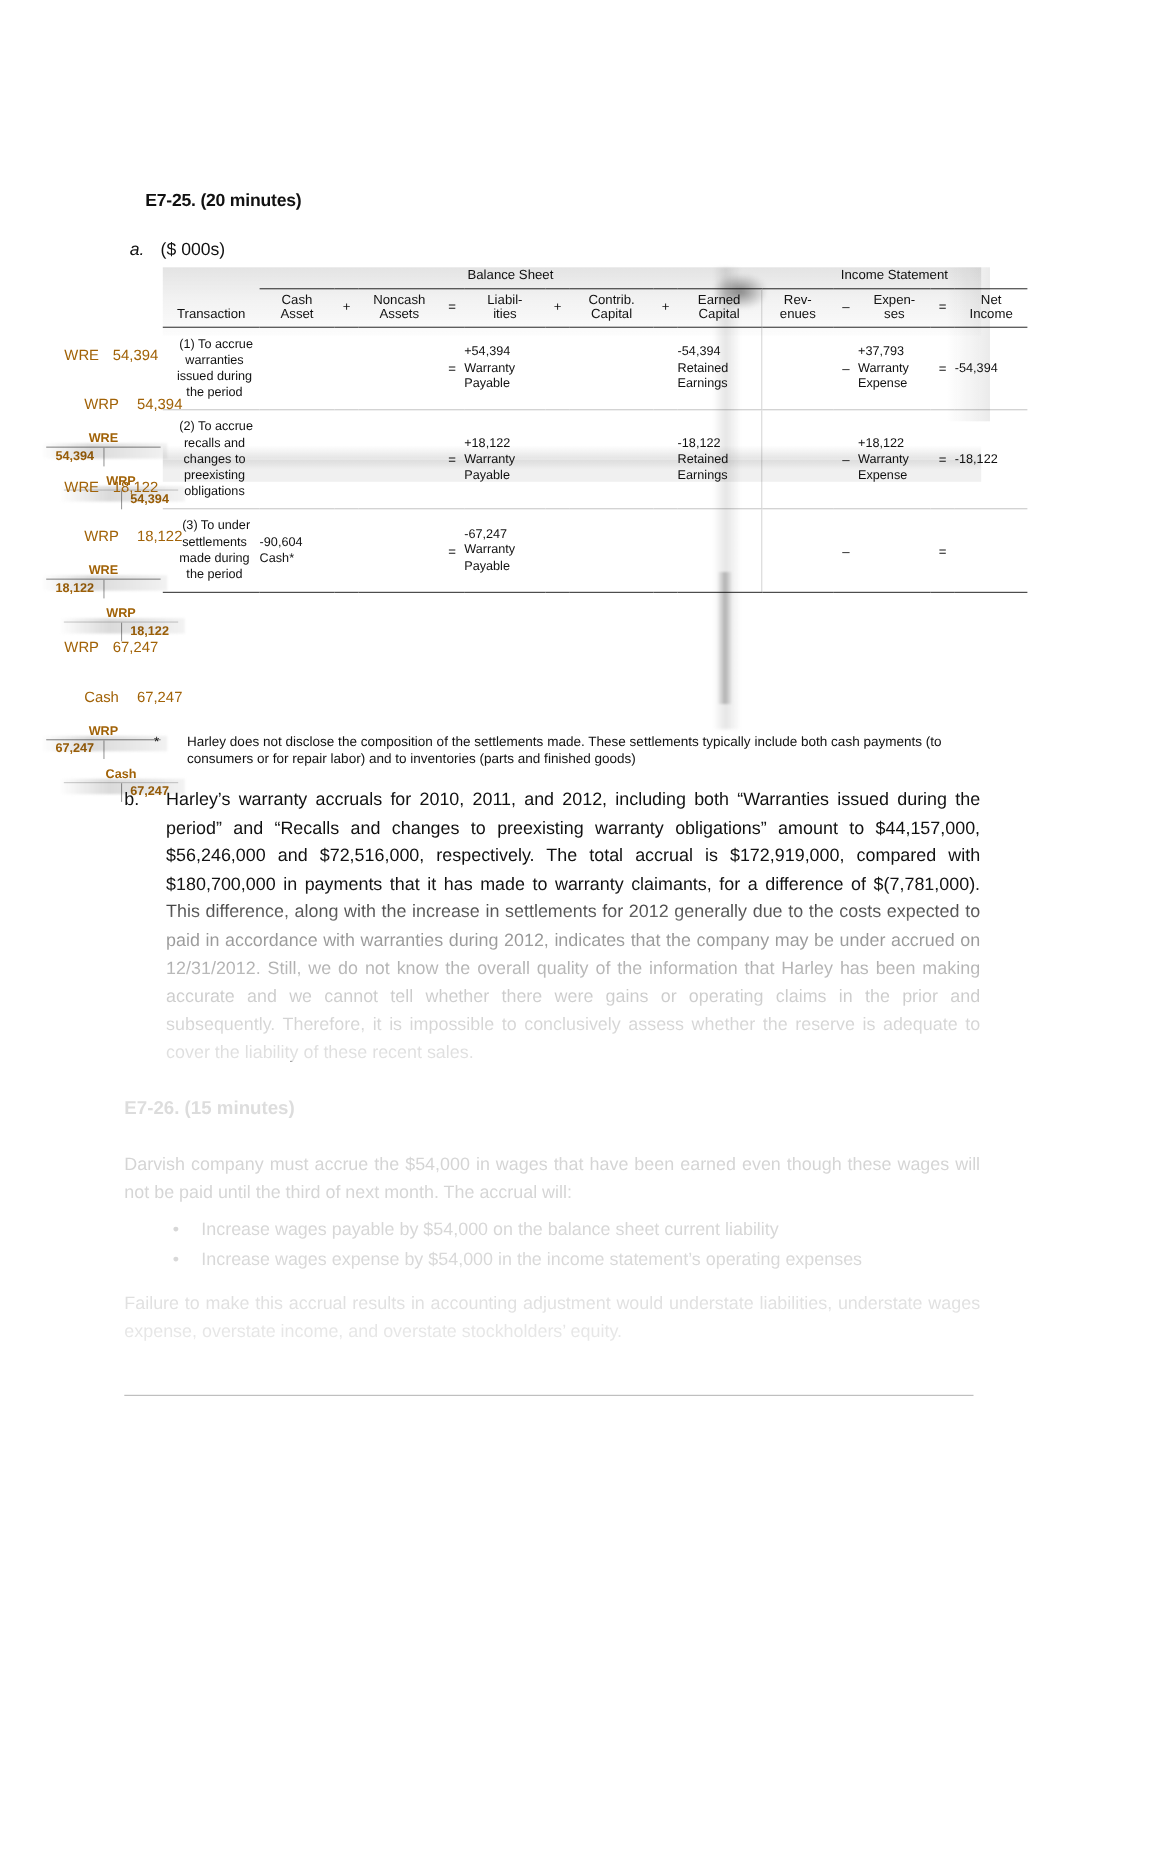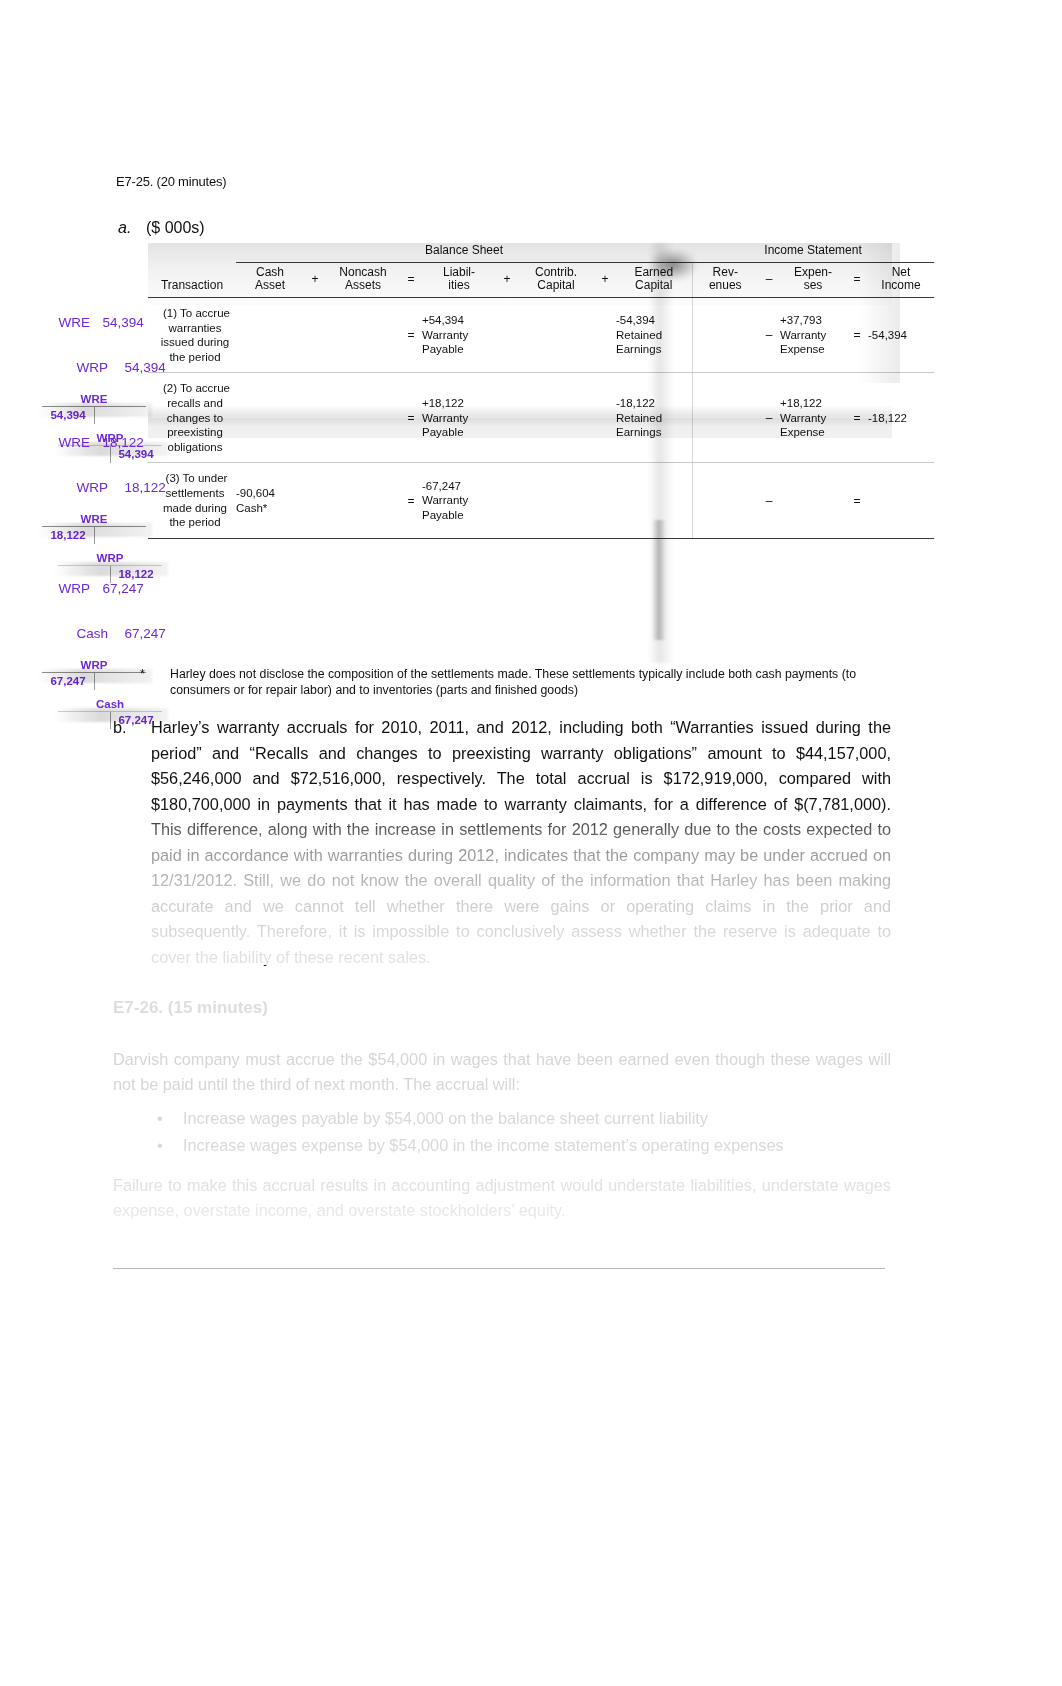--- a/index.html
+++ b/index.html
@@ -18,24 +18,24 @@
 
   .page {
     position: absolute;
     inset: 0;
     background: #ffffff;
   }
 
   
   #exercise-title {
     position: absolute;
-    left: 116px;
+    left: 132px;
     top: 174px;
-    font-size: 13px;
-    font-weight: normal;
+    font-size: 16px;
+    font-weight: bold;
     letter-spacing: -0.2px;
   }
 
   
   #part-a-label {
     position: absolute;
     left: 118px;
     top: 219px;
     font-size: 16px;
     font-style: italic;
@@ -149,21 +149,21 @@
     mix-blend-mode: multiply;
     filter: blur(1px);
   }
   #shade-right-edge {
     left: 860px; top: 243px; width: 40px; height: 140px;
     background: linear-gradient(90deg, rgba(255,255,255,0) 0%, rgba(215,215,215,0.5) 100%);
     mix-blend-mode: multiply;
   }
 
   
-  .margin-block { position: absolute; font-size: 13px; color: #6d28d9; }
+  .margin-block { position: absolute; font-size: 13px; color: #a16207; }
   .je-line { white-space: pre; line-height: 15px; font-size: 13.5px; }
   .je-line .acct { display: inline-block; }
   .je-line.credit { padding-left: 18px; }
 
   .taccount {
     position: relative;
     margin-top: 3px;
     width: 104px;
   }
   .taccount .ta-name {

